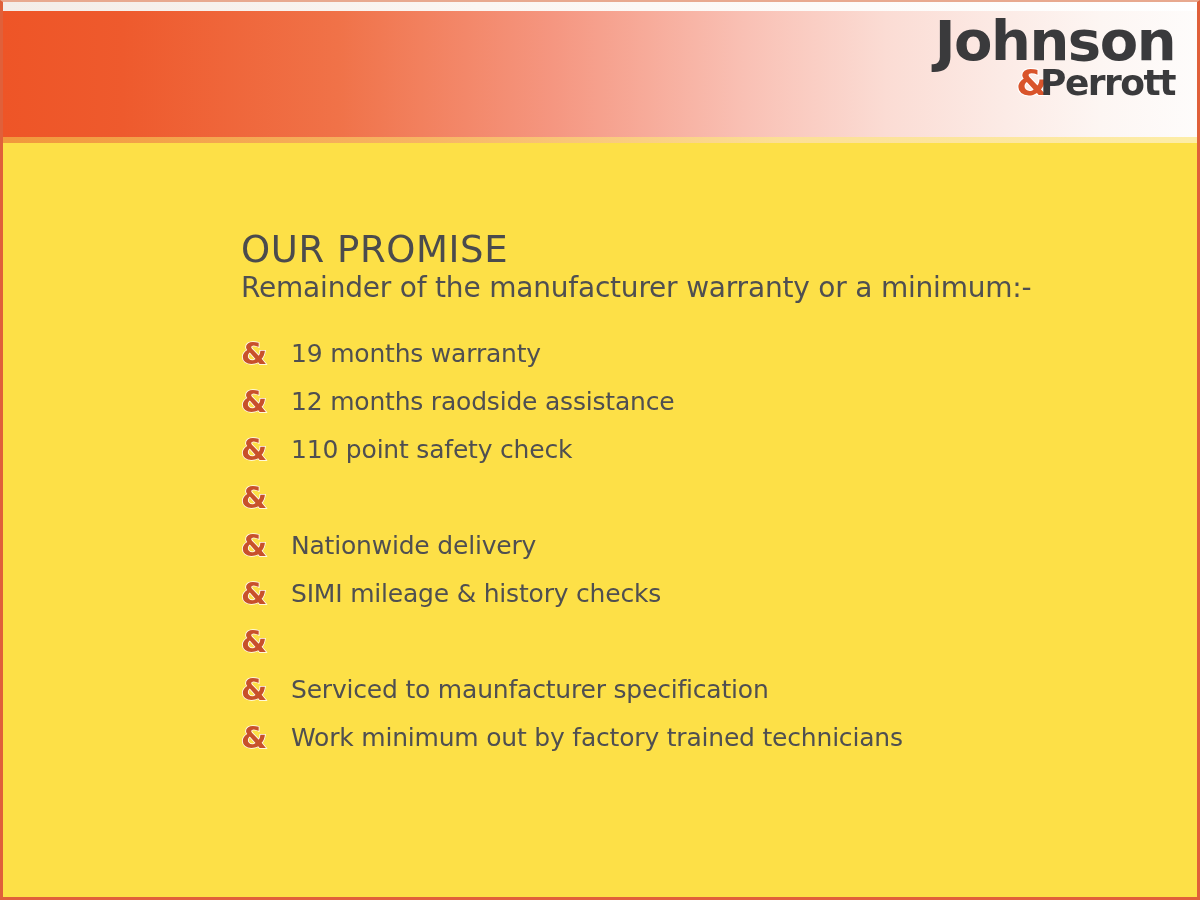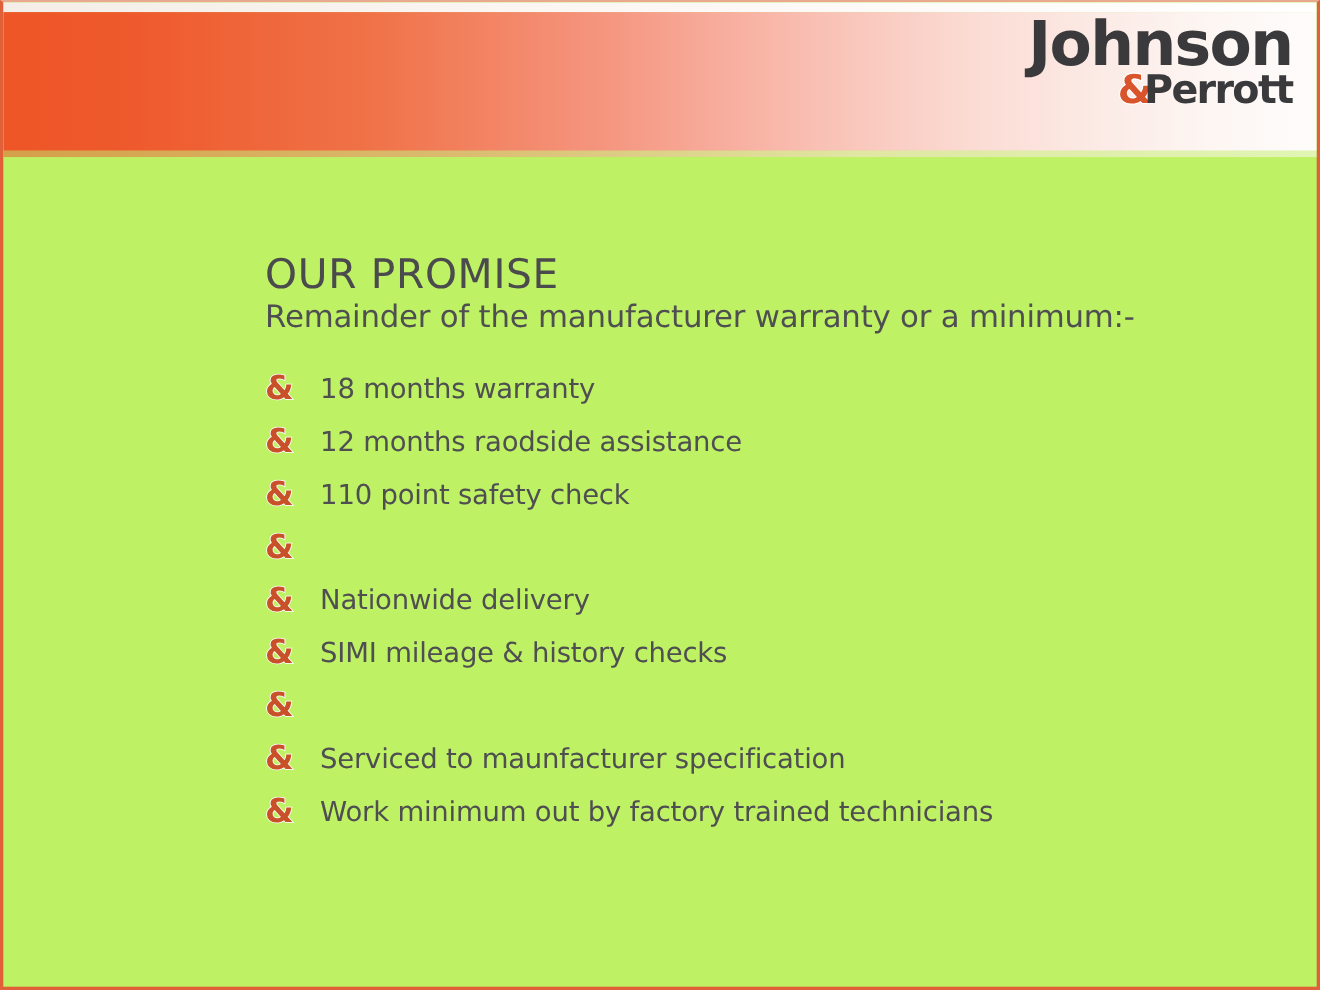--- a/index.html
+++ b/index.html
@@ -9,21 +9,21 @@
   }
   body {
     font-family: "Liberation Sans", sans-serif;
   }
 
   .page {
     position: relative;
     width: 1200px;
     height: 900px;
     box-sizing: border-box;
-    background: #bef264;
+    background: #fde047;
     border-left: 3px solid #E0603A;
     border-right: 3px solid #E0603A;
     border-bottom: 3px solid #E0603A;
     border-top: 2px solid #E8A98F;
     overflow: hidden;
   }
 
   
   .header {
     position: absolute;
@@ -176,21 +176,21 @@
     </div>
   </div>
 
   <div class="content">
     <h1 class="promise-title">OUR PROMISE</h1>
     <p class="promise-subtitle">Remainder of the manufacturer warranty or a minimum:-</p>
 
     <ul class="promise-list">
       <li class="promise-item">
         <span class="bullet-amp">&amp;</span>
-        <span class="item-text">18 months warranty</span>
+        <span class="item-text">19 months warranty</span>
       </li>
       <li class="promise-item">
         <span class="bullet-amp">&amp;</span>
         <span class="item-text">12 months raodside assistance</span>
       </li>
       <li class="promise-item">
         <span class="bullet-amp">&amp;</span>
         <span class="item-text">110 point safety check</span>
       </li>
       <li class="promise-item">

